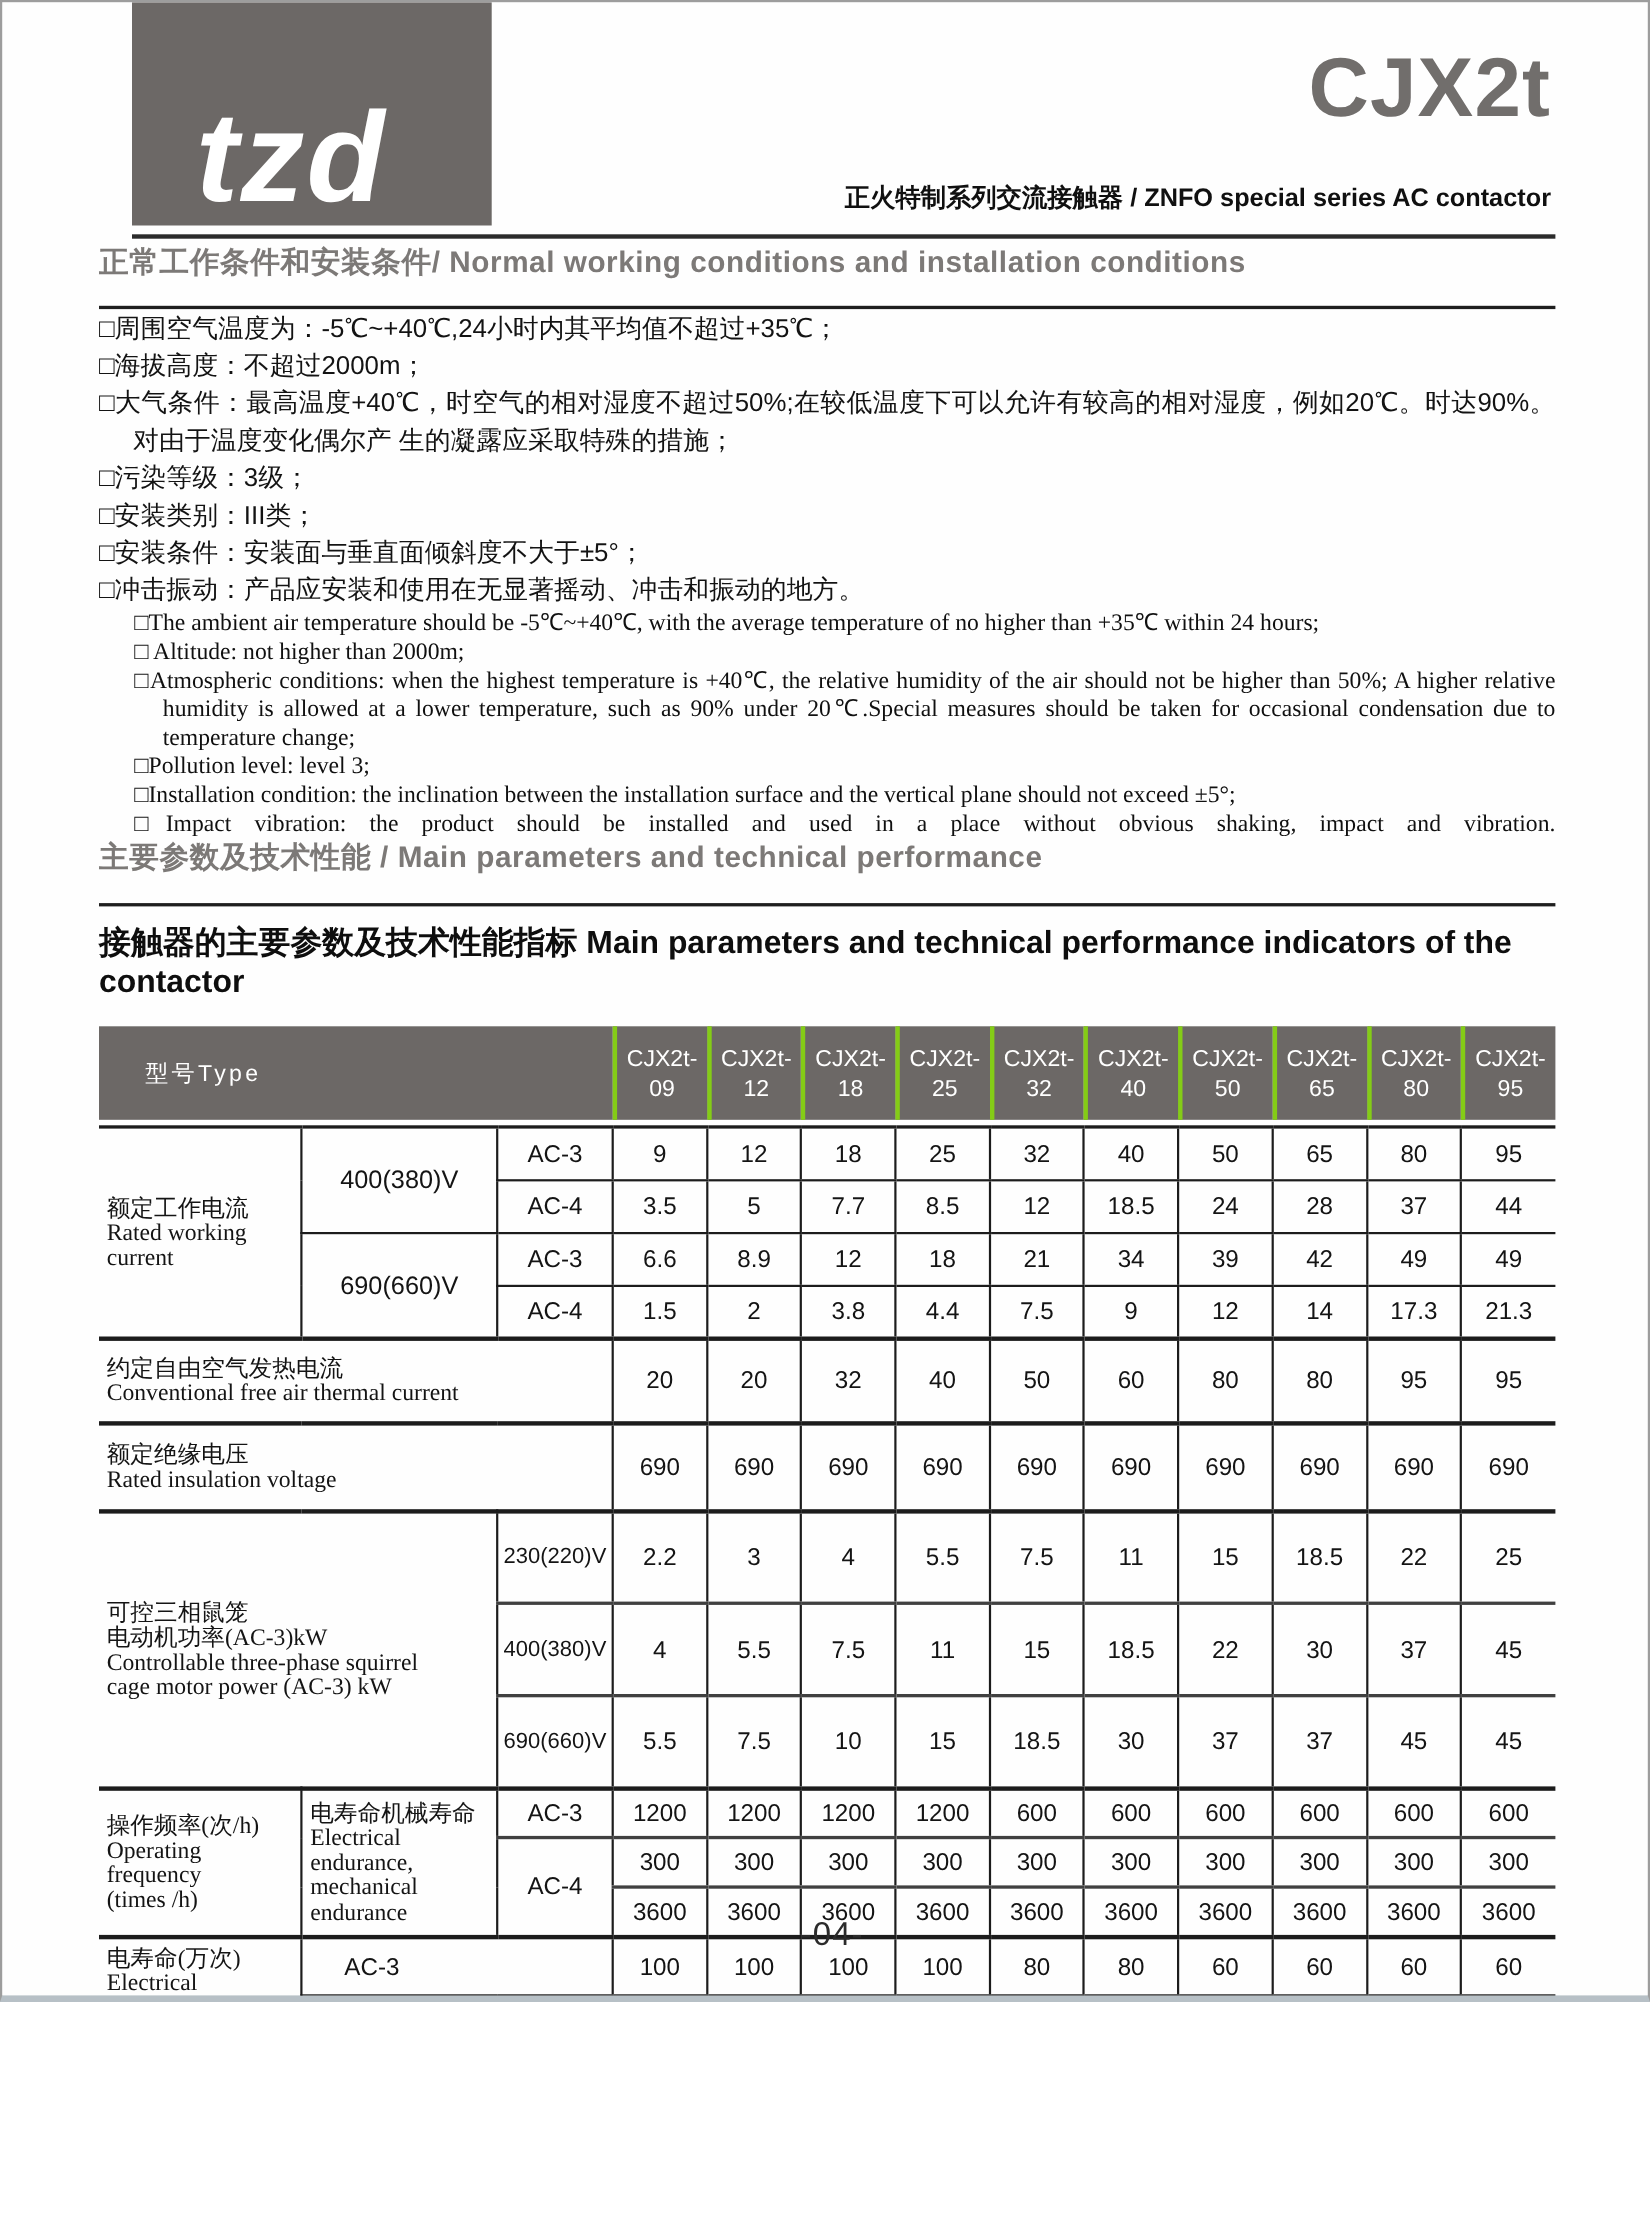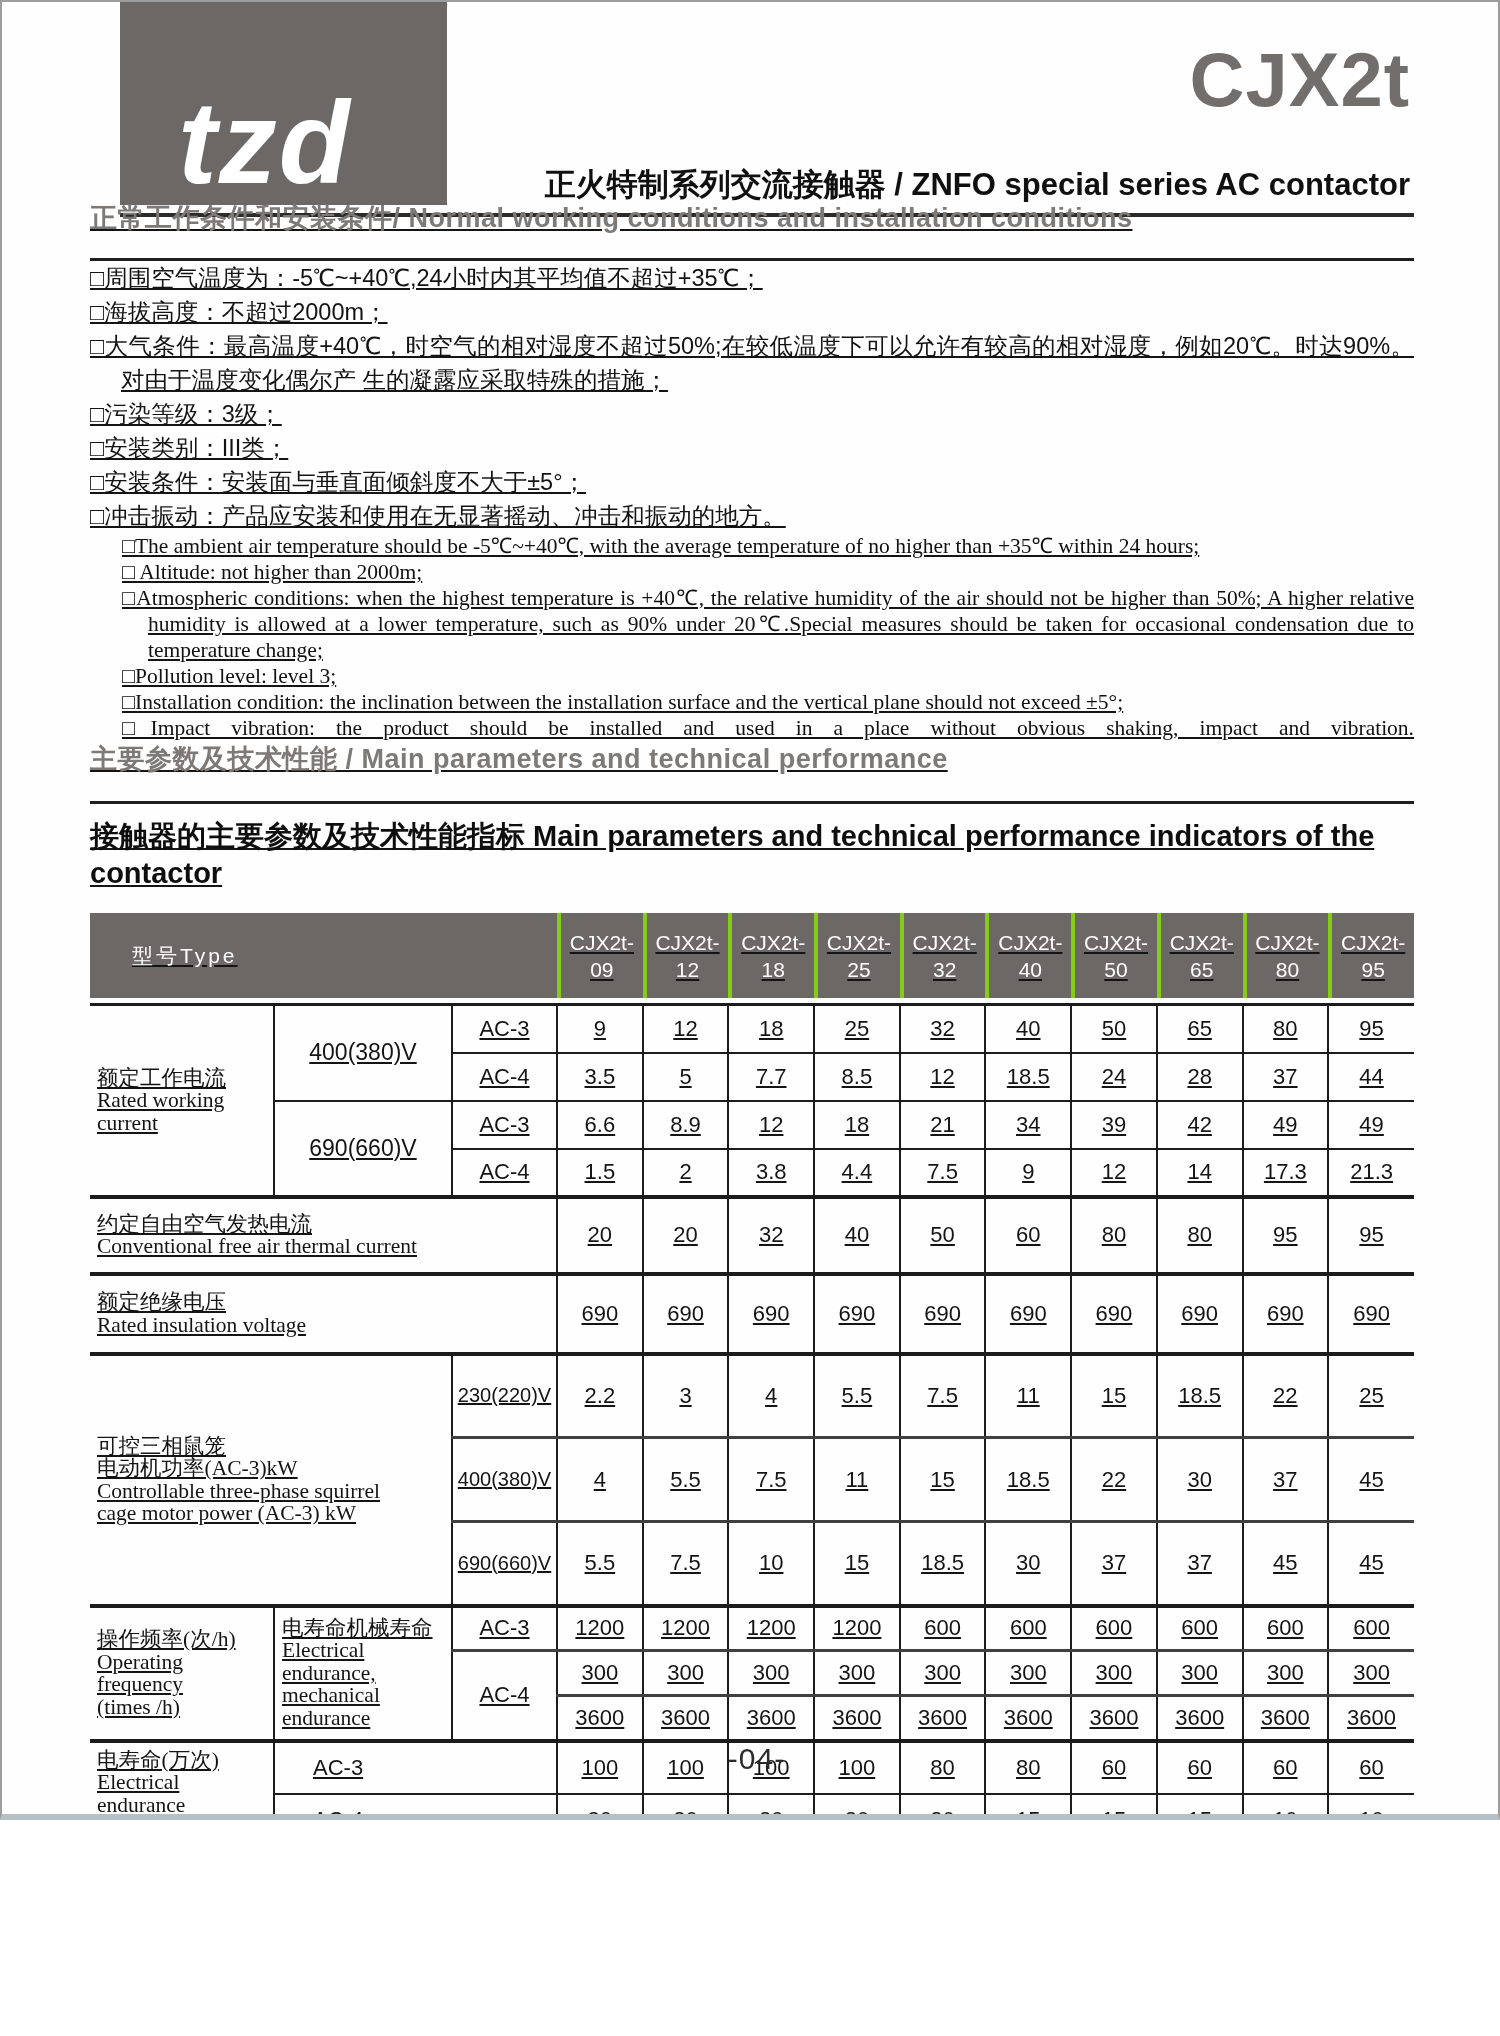--- a/index.html
+++ b/index.html
@@ -14,26 +14,26 @@
   .logo-text {
     position:absolute; left:58px; bottom:0px; color:#ffffff;
     font-style:italic; font-weight:bold; font-size:116px; line-height:1.05; letter-spacing:2px;
     font-family:"Liberation Sans", sans-serif;
   }
   .product-code {
     position:absolute; top:36px; right:88px; font-size:76px; font-weight:bold;
     color:#716e6c; line-height:1.1; letter-spacing:1px;
   }
   .subtitle {
-    position:absolute; top:162px; right:88px; font-size:31px; font-weight:bold; color:#101010;
+    position:absolute; top:162px; right:88px; font-size:23px; font-weight:bold; color:#101010;
   }
   .head-rule { position:absolute; top:211px; left:118px; width:1294px; height:4px; background:#2b2b2b; }
 
   
-  .content { position:absolute; left:88px; top:198px; width:1324px;text-decoration:underline; }
+  .content { position:absolute; left:88px; top:218px; width:1324px; }
   h2.section { margin:0; font-size:27px; font-weight:bold; color:#7c7977; letter-spacing:0.5px; }
   .s1 { margin-top:50px; }
   .rule { height:3px; background:#1f1f1f; margin-top:22px; }
 
   ul.blist { list-style:none; margin:0; padding:0; }
   .zh-list { margin-top:17px; font-size:23.5px; line-height:34px; color:#131313; }
   .zh-list li { padding-left:31px; text-indent:-31px; text-align:justify; }
   .en-list { margin-top:11px; font-family:"Liberation Serif", serif; font-size:21.5px; line-height:26px; color:#101010; }
   .en-list li { padding-left:26px; text-indent:-26px; text-align:justify;margin-left:32px; }
   .en-list li:last-child { text-align-last:justify; }

